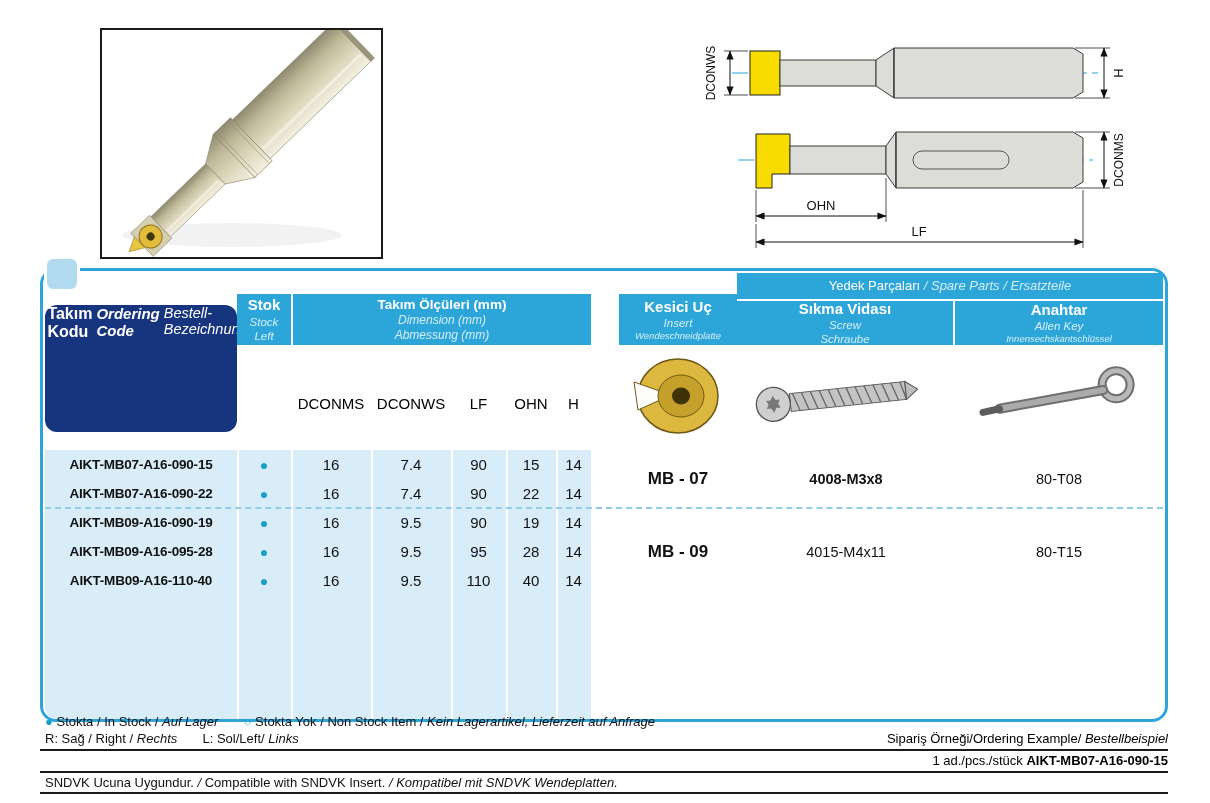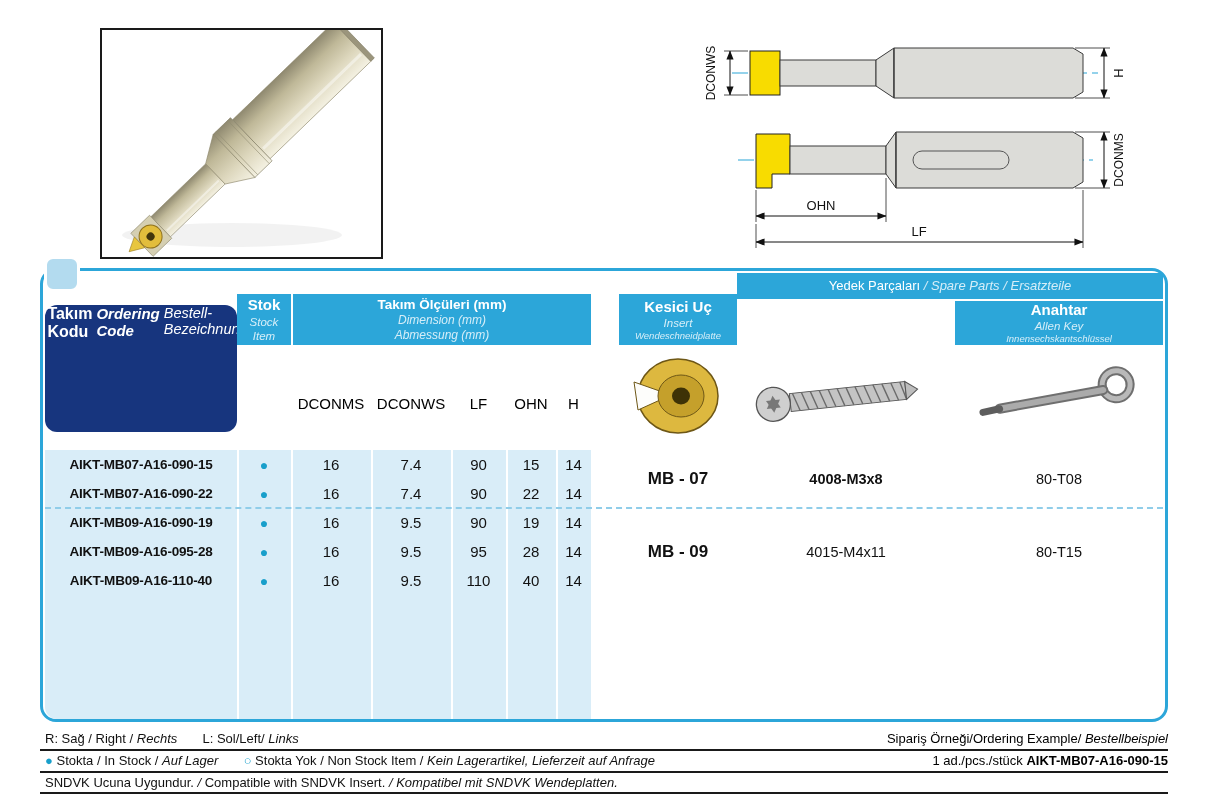--- a/index.html
+++ b/index.html
@@ -149,38 +149,43 @@
 
     <div class="navybox">
       <span class="n1">Takım Kodu</span>
       <span class="n2">Ordering Code</span>
       <span class="n3">Bestell-Bezeichnung</span>
     </div>
 
     <div class="hcell" style="left:194px;top:23px;width:54px;height:51px;">
       <span class="t1">Stok</span>
       <span class="t2">Stock</span>
-      <span class="t2">Item</span>
+      <span class="t2">Left</span>
     </div>
     <div class="hcell" style="left:250px;top:23px;width:298px;height:51px;">
       <span class="t1" style="font-size:13.5px;">Takım Ölçüleri (mm)</span>
       <span class="t2" style="font-size:12px;">Dimension (mm)</span>
       <span class="t2" style="font-size:12px;">Abmessung (mm)</span>
     </div>
     <div class="hcell" style="left:576px;top:23px;width:118px;height:51px;">
       <span class="t1">Kesici Uç</span>
       <span class="t2">Insert</span>
       <span class="t3">Wendeschneidplatte</span>
     </div>
     <div class="hcell band" style="left:694px;top:2px;width:426px;height:26px;">
       <span class="b1">Yedek Parçaları</span>
         <span class="sep"> / </span>
         <span class="bi">Spare Parts</span>
         <span class="sep"> / </span>
         <span class="bi">Ersatzteile</span>
+    </div>
+    <div class="hcell" style="left:694px;top:30px;width:216px;height:44px;">
+      <span class="t1">Sıkma Vidası</span>
+      <span class="t2">Screw</span>
+      <span class="t2">Schraube</span>
     </div>
     <div class="hcell" style="left:912px;top:30px;width:208px;height:44px;">
       <span class="t1">Anahtar</span>
       <span class="t2">Allen Key</span>
       <span class="t3">Innensechskantschlüssel</span>
     </div>
 
     <div class="subhdr" style="left:248px;width:80px;">DCONMS</div>
     <div class="subhdr" style="left:328px;width:80px;">DCONWS</div>
     <div class="subhdr" style="left:408px;width:55px;">LF</div>
@@ -280,21 +285,21 @@
     <span class="gap18"></span>
     <span>L: Sol/Left/</span>
     <span class="it">Links</span>
   </div>
   <div class="fr" style="top:731px;">
     <span>Sipariş Örneği/Ordering Example/</span>
     <span class="it">Bestellbeispiel</span>
   </div>
   <div class="rule" style="top:749px;"></div>
 
-  <div class="fl" style="top:753px;">
+  <div class="fl" style="top:714px;">
     <span class="legdot">●</span>
     <span>Stokta / In Stock /</span>
     <span class="it">Auf Lager</span>
     <span class="gap18"></span>
     <span class="legdot">○</span>
     <span>Stokta Yok / Non Stock Item /</span>
     <span class="it">Kein Lagerartikel, Lieferzeit auf Anfrage</span>
   </div>
   <div class="fr" style="top:753px;">
     <span>1 ad./pcs./stück</span>

